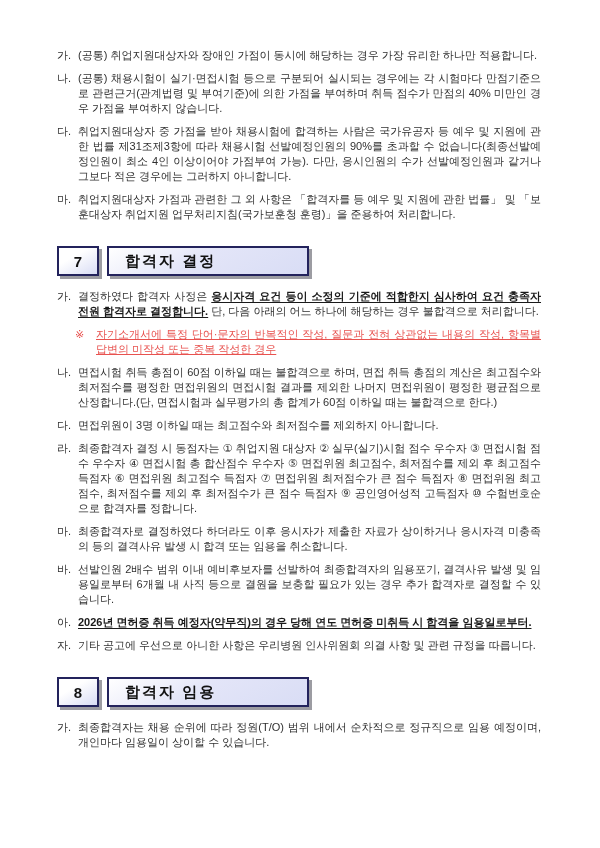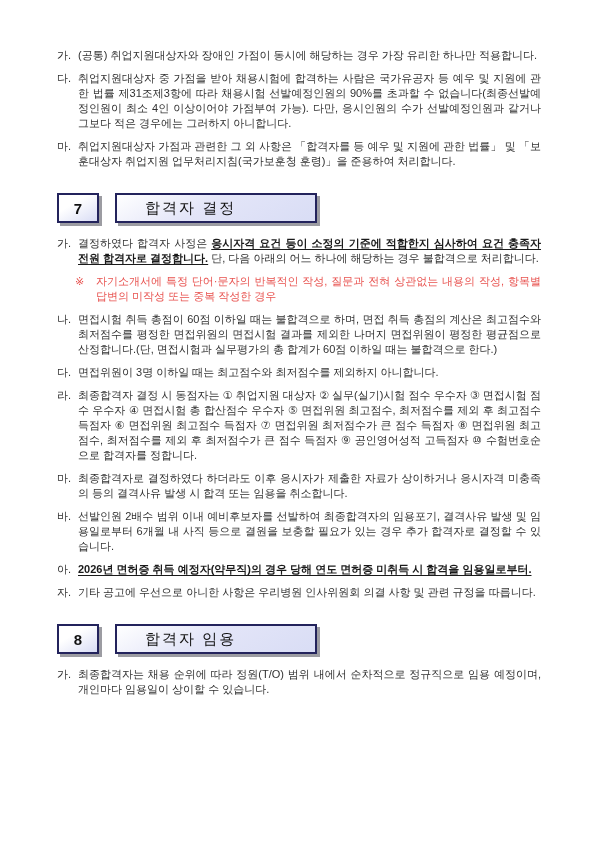--- a/index.html
+++ b/index.html
@@ -38,21 +38,21 @@
     margin-left: 18px;
     color: #e8524f;
   }
   .para.note .marker { color: #e8524f; }
   span.emph {
     font-weight: bold;
     text-decoration: underline;
     text-underline-offset: 2px;
     color: #1a1a1a;
   }
-  span.red { color: #e8524f; }
+  span.red { color: #e8524f; text-decoration: underline; }
   .section-header {
     display: flex;
     align-items: stretch;
     margin: 24px 0 13px 0;
     height: 30px;
   }
   .sec-num-box {
     box-sizing: border-box;
     width: 42px;
     border: 2px solid #23235c;
@@ -61,41 +61,42 @@
     display: flex;
     align-items: center;
     justify-content: center;
     font-size: 15px;
     font-weight: bold;
     color: #111111;
   }
   .sec-title-box {
     box-sizing: border-box;
     width: 202px;
-    margin-left: 16px;
+    margin-left: 8px;
     border: 2px solid #23235c;
     background: linear-gradient(150deg, #ffffff 0%, #e3e5f8 45%, #d9ddf5 100%);
     box-shadow: 3px 3px 0 rgba(75, 75, 85, 0.55);
     display: flex;
     align-items: center;
-    padding-left: 28px;
+    padding-left: 16px;
     font-size: 15px;
-    font-weight: normal;
+    font-weight: bold;
     letter-spacing: 2px;
     color: #111111;
   }
   .list-block { }
 </style>
 </head>
 <body>
 
 <div class="page">
 
   <div class="list-block" id="pre-list">
       <div class="para"><span class="marker">가.</span><span>(공통) 취업지원대상자와 장애인 가점이 동시에 해당하는 경우 가장 유리한 하나만 적용합니다.</span></div>
+      <div class="para"><span class="marker">나.</span><span>(공통) 채용시험이 실기·면접시험 등으로 구분되어 실시되는 경우에는 각 시험마다 만점기준으로 관련근거(관계법령 및 부여기준)에 의한 가점을 부여하며 취득 점수가 만점의 40% 미만인 경우 가점을 부여하지 않습니다.</span></div>
       <div class="para"><span class="marker">다.</span><span>취업지원대상자 중 가점을 받아 채용시험에 합격하는 사람은 국가유공자 등 예우 및 지원에 관한 법률 제31조제3항에 따라 채용시험 선발예정인원의 90%를 초과할 수 없습니다(최종선발예정인원이 최소 4인 이상이어야 가점부여 가능). 다만, 응시인원의 수가 선발예정인원과 같거나 그보다 적은 경우에는 그러하지 아니합니다.</span></div>
       <div class="para"><span class="marker">마.</span><span>취업지원대상자 가점과 관련한 그 외 사항은 「합격자를 등 예우 및 지원에 관한 법률」 및 「보훈대상자 취업지원 업무처리지침(국가보훈청 훈령)」을 준용하여 처리합니다.</span></div>
     </div>
 
   <div class="section-header">
     <div class="sec-num-box">
       <span>7</span>
     </div>
     <div class="sec-title-box">
       <span>합격자 결정</span>

